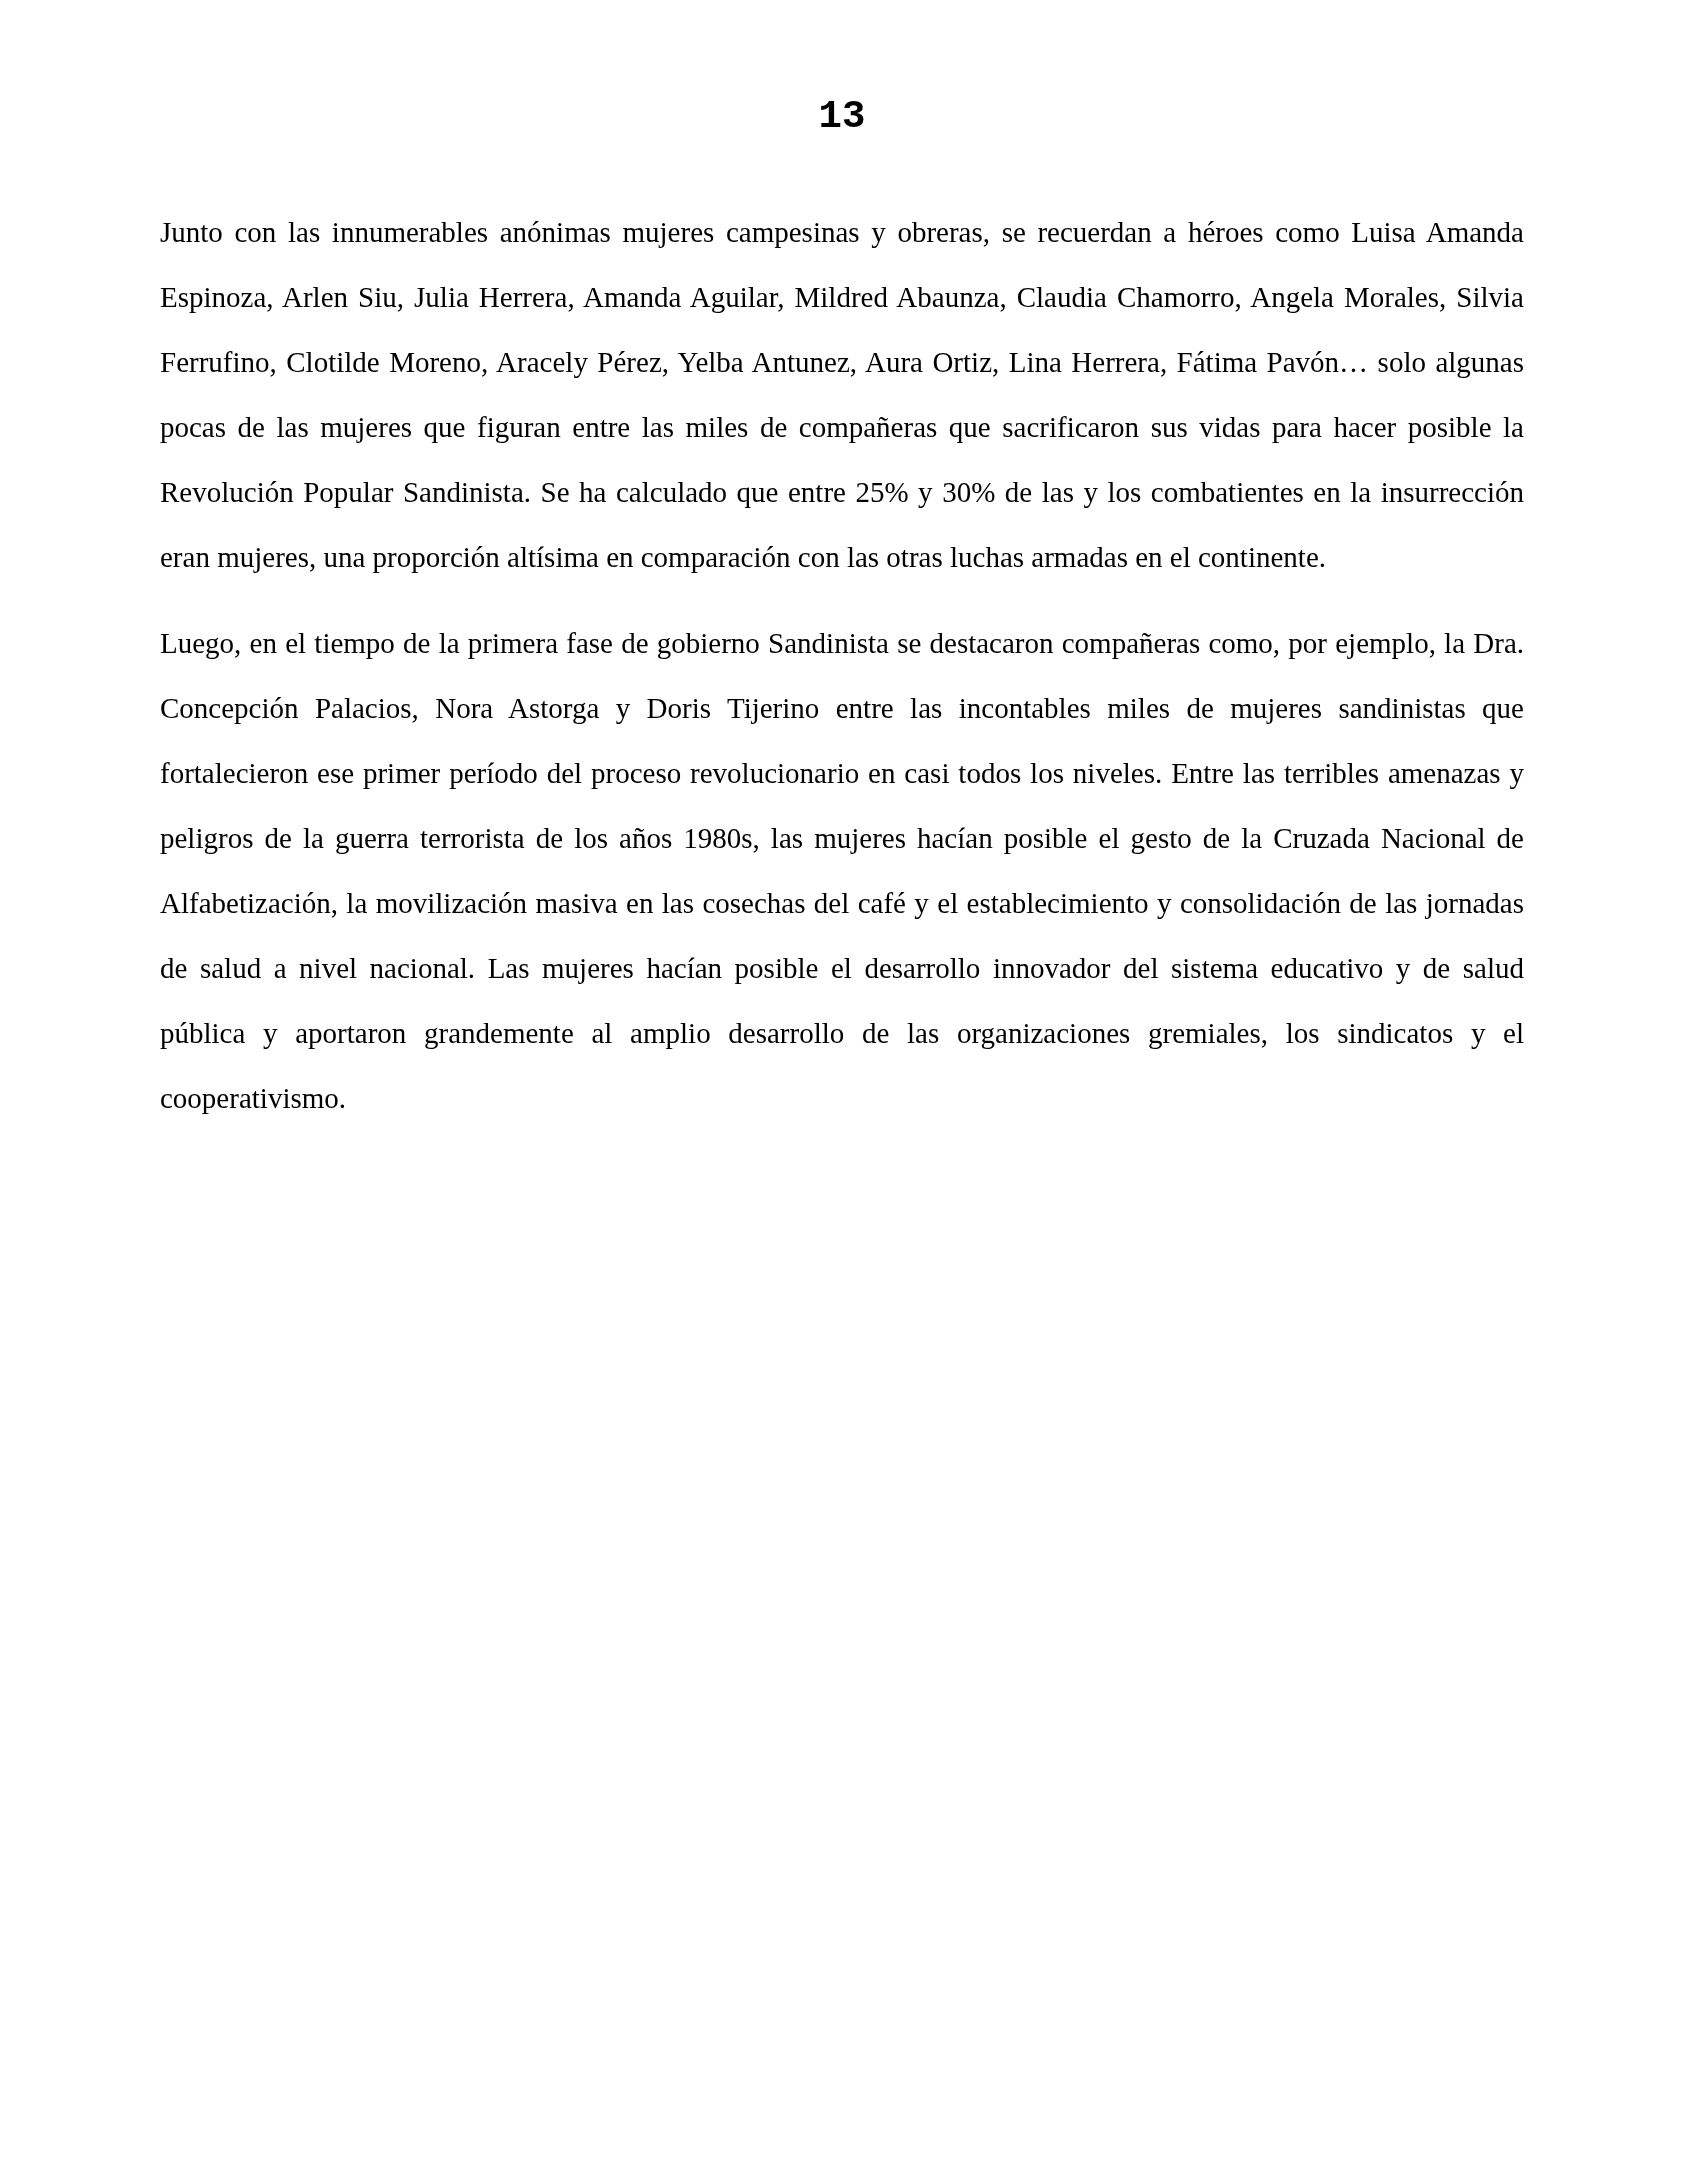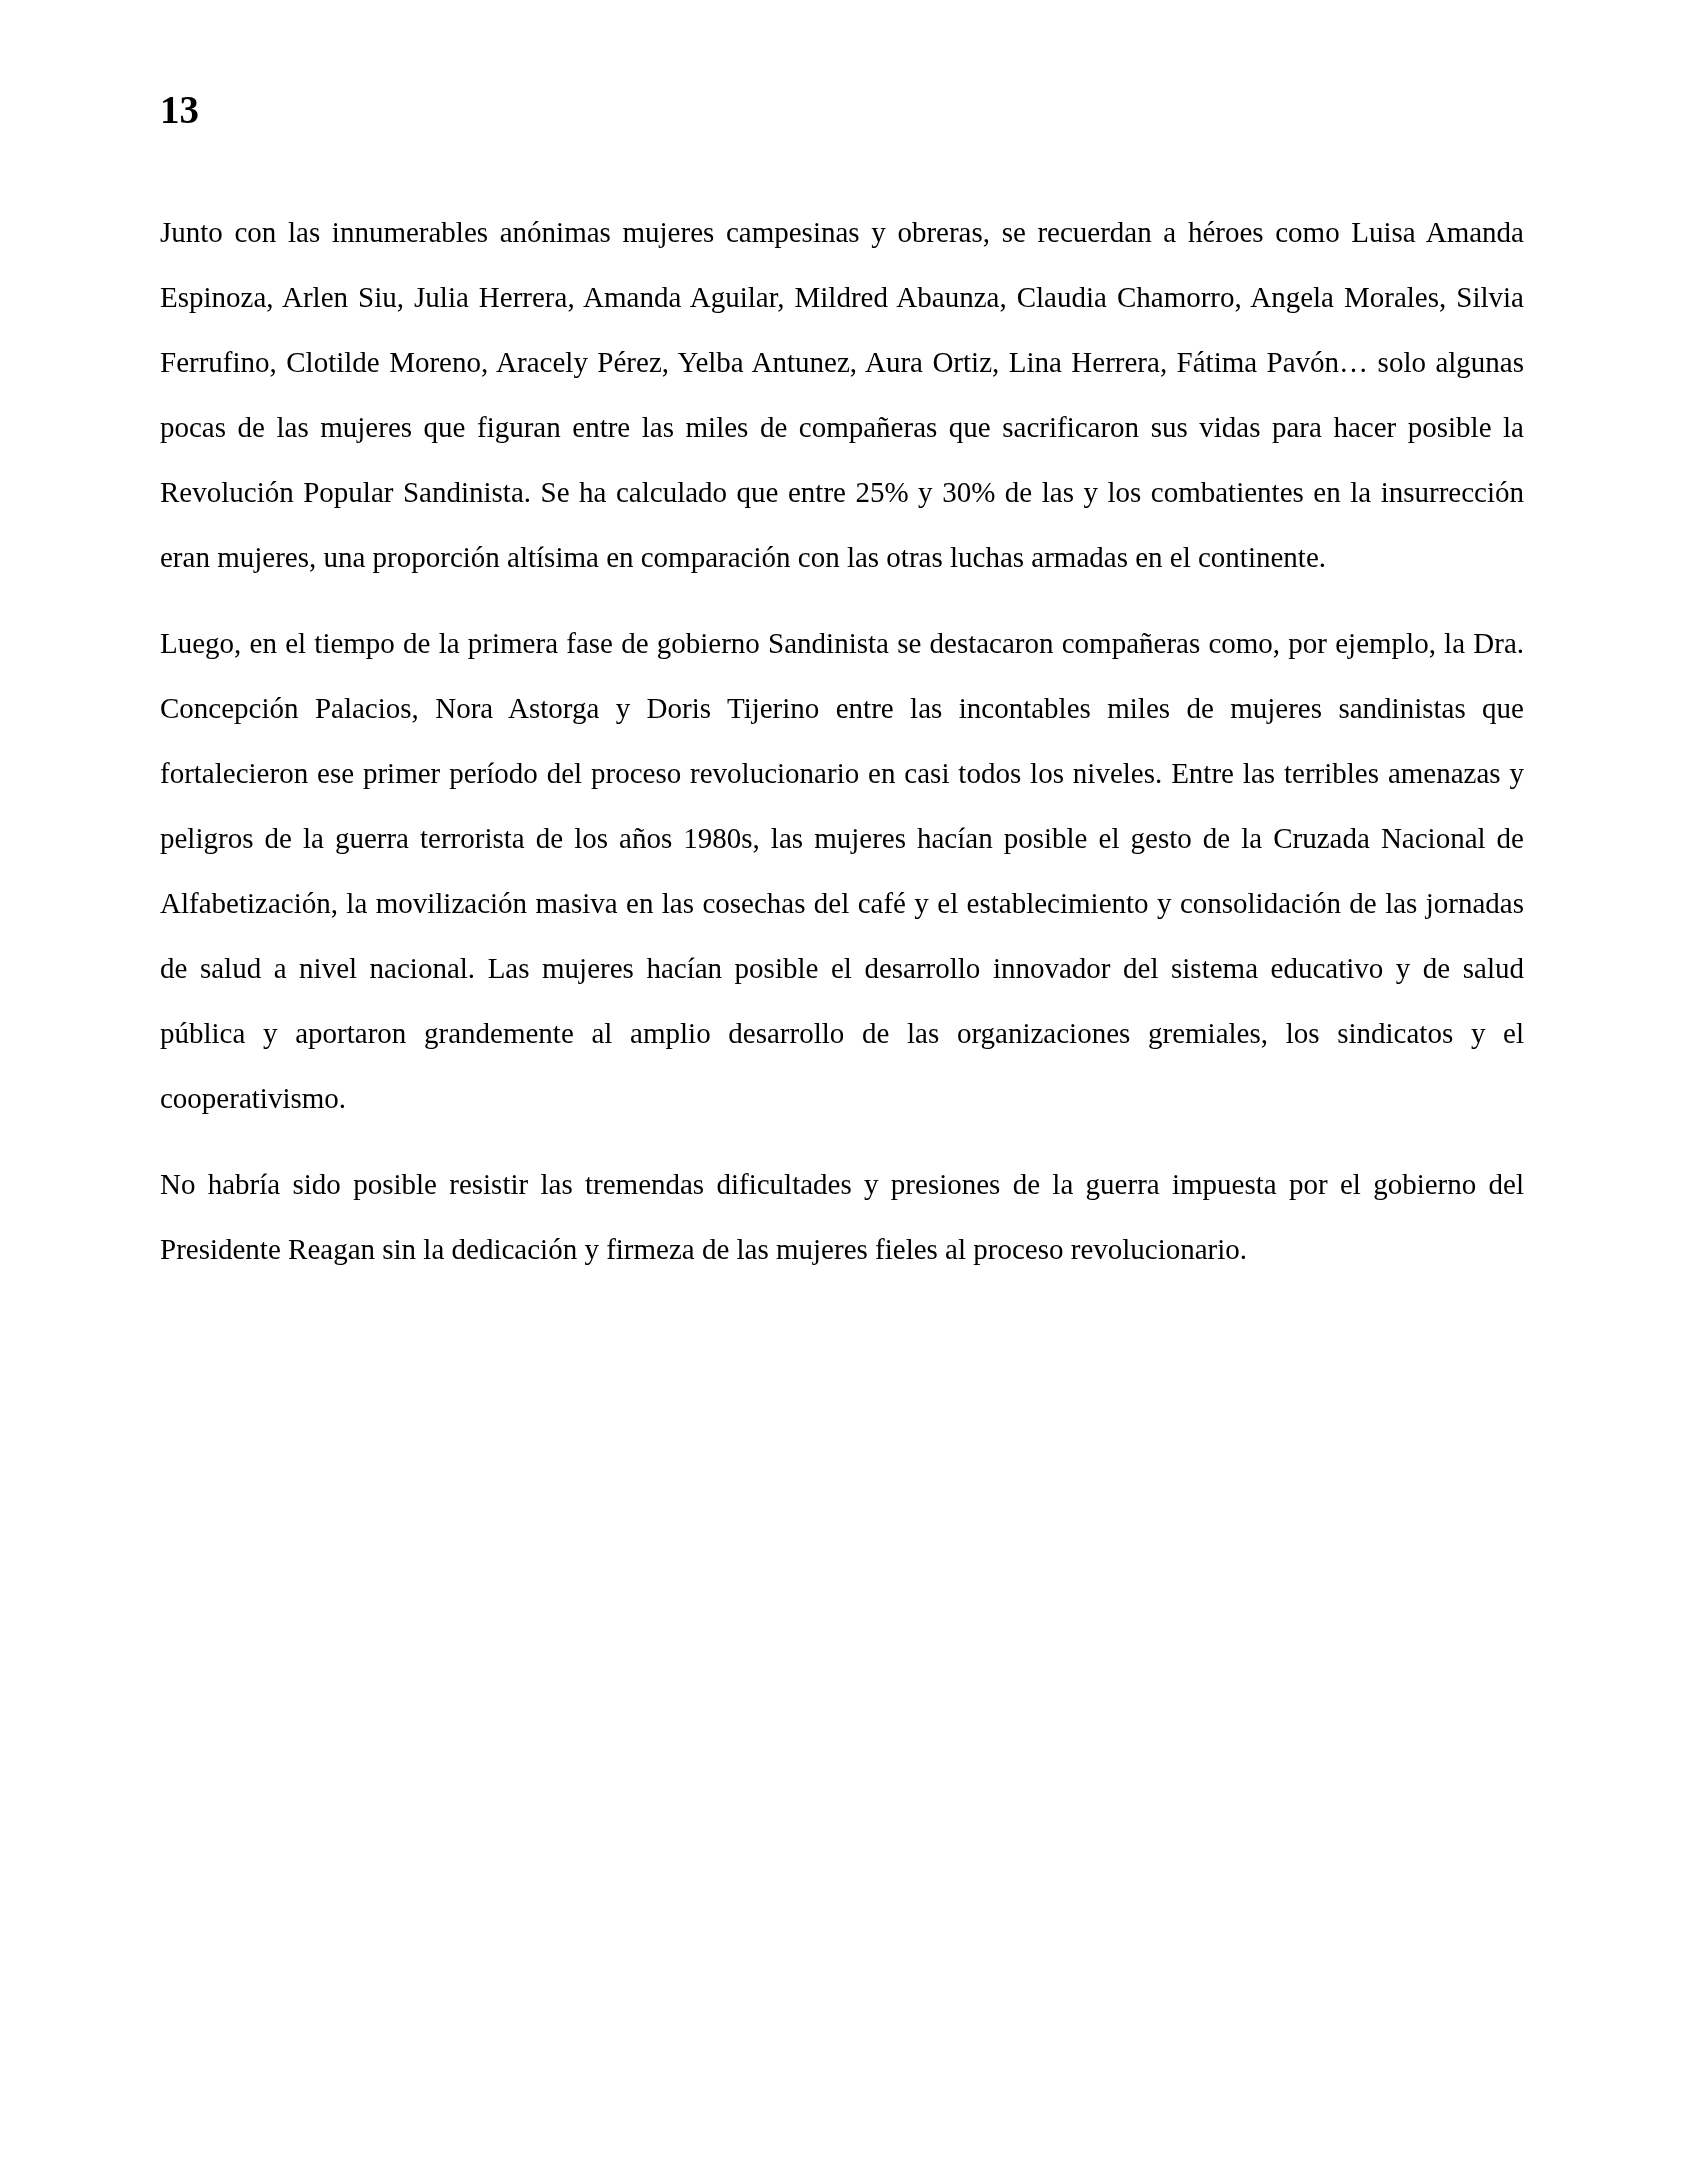--- a/index.html
+++ b/index.html
@@ -11,27 +11,28 @@
     position: relative;
     width: 1683px;
     height: 2178px;
     background: #ffffff;
     color: #000000;
     font-family: "Liberation Serif", "DejaVu Serif", serif;
     overflow: hidden;
   }
   .page-number {
     position: absolute;
-    top: 90px;
+    top: 98px;
     left: 160px;
     width: 1364px;
-    text-align: left;
+    text-align: center;
     font-weight: bold;
     font-size: 39px;
     line-height: 1;
+    font-family: Liberation Mono, monospace;
   }
   .content {
     position: absolute;
     top: 200px;
     left: 160px;
     width: 1364px;
     font-size: 29px;
     line-height: 65px;
     text-align: justify;
     text-justify: inter-word;
@@ -42,16 +43,15 @@
   }
 </style>
 </head>
 <body>
 
 <div class="page">
   <div class="page-number">13</div>
   <div class="content">
     <p class="para">Junto con las innumerables anónimas mujeres campesinas y obreras, se recuerdan a héroes como Luisa Amanda Espinoza, Arlen Siu, Julia Herrera, Amanda Aguilar, Mildred Abaunza, Claudia Chamorro, Angela Morales, Silvia Ferrufino, Clotilde Moreno, Aracely Pérez, Yelba Antunez, Aura Ortiz, Lina Herrera, Fátima Pavón… solo algunas pocas de las mujeres que figuran entre las miles de compañeras que sacrificaron sus vidas para hacer posible la Revolución Popular Sandinista. Se ha calculado que entre 25% y 30% de las y los combatientes en la insurrección eran mujeres, una proporción altísima en comparación con las otras luchas armadas en el continente.</p>
     <p class="para">Luego, en el tiempo de la primera fase de gobierno Sandinista se destacaron compañeras como, por ejemplo, la Dra. Concepción Palacios, Nora Astorga y Doris Tijerino entre las incontables miles de mujeres sandinistas que fortalecieron ese primer período del proceso revolucionario en casi todos los niveles. Entre las terribles amenazas y peligros de la guerra terrorista de los años 1980s, las mujeres hacían posible el gesto de la Cruzada Nacional de Alfabetización, la movilización masiva en las cosechas del café y el establecimiento y consolidación de las jornadas de salud a nivel nacional. Las mujeres hacían posible el desarrollo innovador del sistema educativo y de salud pública y aportaron grandemente al amplio desarrollo de las organizaciones gremiales, los sindicatos y el cooperativismo.</p>
-    <p class="para">No habría sido posible resistir las tremendas dificultades y presiones de la guerra impuesta por el gobierno del Presidente Reagan sin la dedicación y firmeza de las mujeres fieles al proceso revolucionario.</p>
   </div>
 </div>
 
 
 </body></html>

